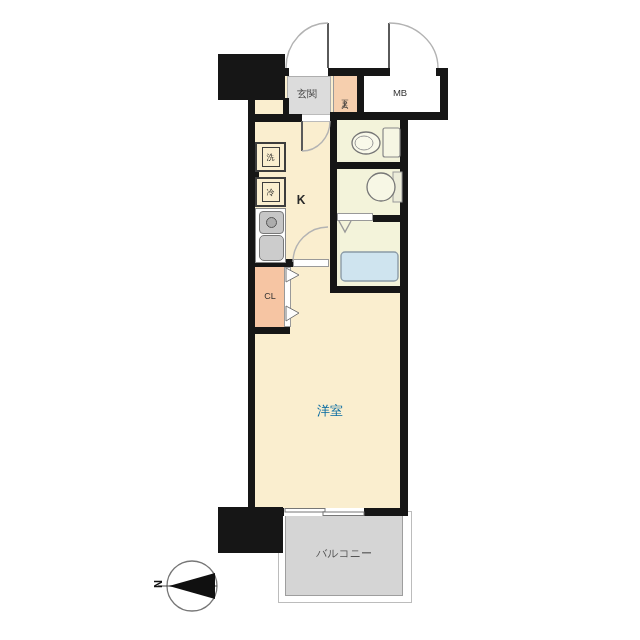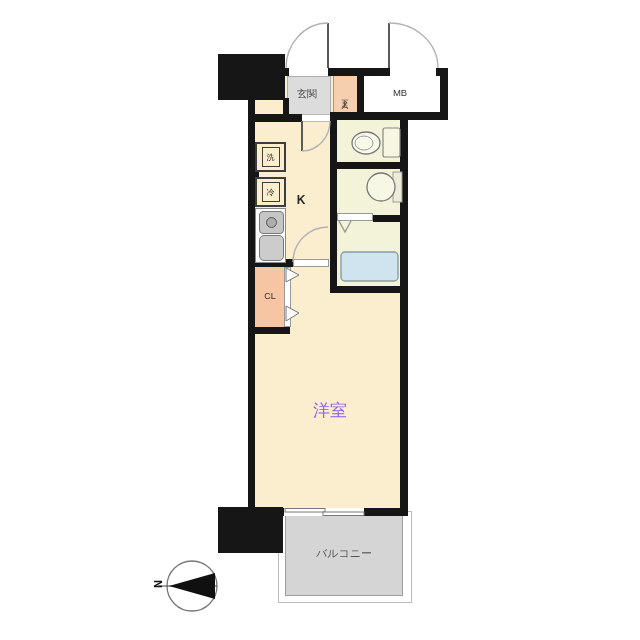--- a/index.html
+++ b/index.html
@@ -102,17 +102,17 @@
     <circle cx="192" cy="586" r="25" style="fill:#ffffff" stroke="#777" stroke-width="1.3"></circle>
     <path d="M158,586 L217,586" stroke="#444" stroke-width="1" fill="none"></path>
     <polygon points="169,586 215,573 215,599" style="fill:#101010"></polygon>
   </svg>
 
   <div class="label" style="left:285px;top:88px;width:44px;height:12px;font-size:10px;color:#3a3a3a;">玄関</div>
   <div class="label vtext" style="left:336px;top:78px;width:18px;height:34px;font-size:7px;color:#333;">下足入</div>
   <div class="label" style="left:370px;top:87px;width:60px;height:12px;font-size:9.5px;color:#333;">MB</div>
   <div class="label" style="left:289px;top:193px;width:24px;height:14px;font-size:12px;font-weight:600;color:#2a2a2a;">K</div>
   <div class="label" style="left:257px;top:291px;width:26px;height:11px;font-size:9px;color:#333;">CL</div>
-  <div class="label" style="left:300px;top:403px;width:60px;height:15px;font-size:17px;color:#8b5cf6;">洋室</div>
+  <div class="label" style="left:300px;top:403px;width:60px;height:15px;font-size:13px;color:#0369a1;">洋室</div>
   <div class="label" style="left:299px;top:547px;width:90px;height:13px;font-size:11px;color:#555;">バルコニー</div>
   <div class="label" style="left:150px;top:577px;width:16px;height:14px;font-size:11px;font-weight:700;color:#111;transform:rotate(-90deg);">N</div>
 
 </div>
 
 </body></html>

